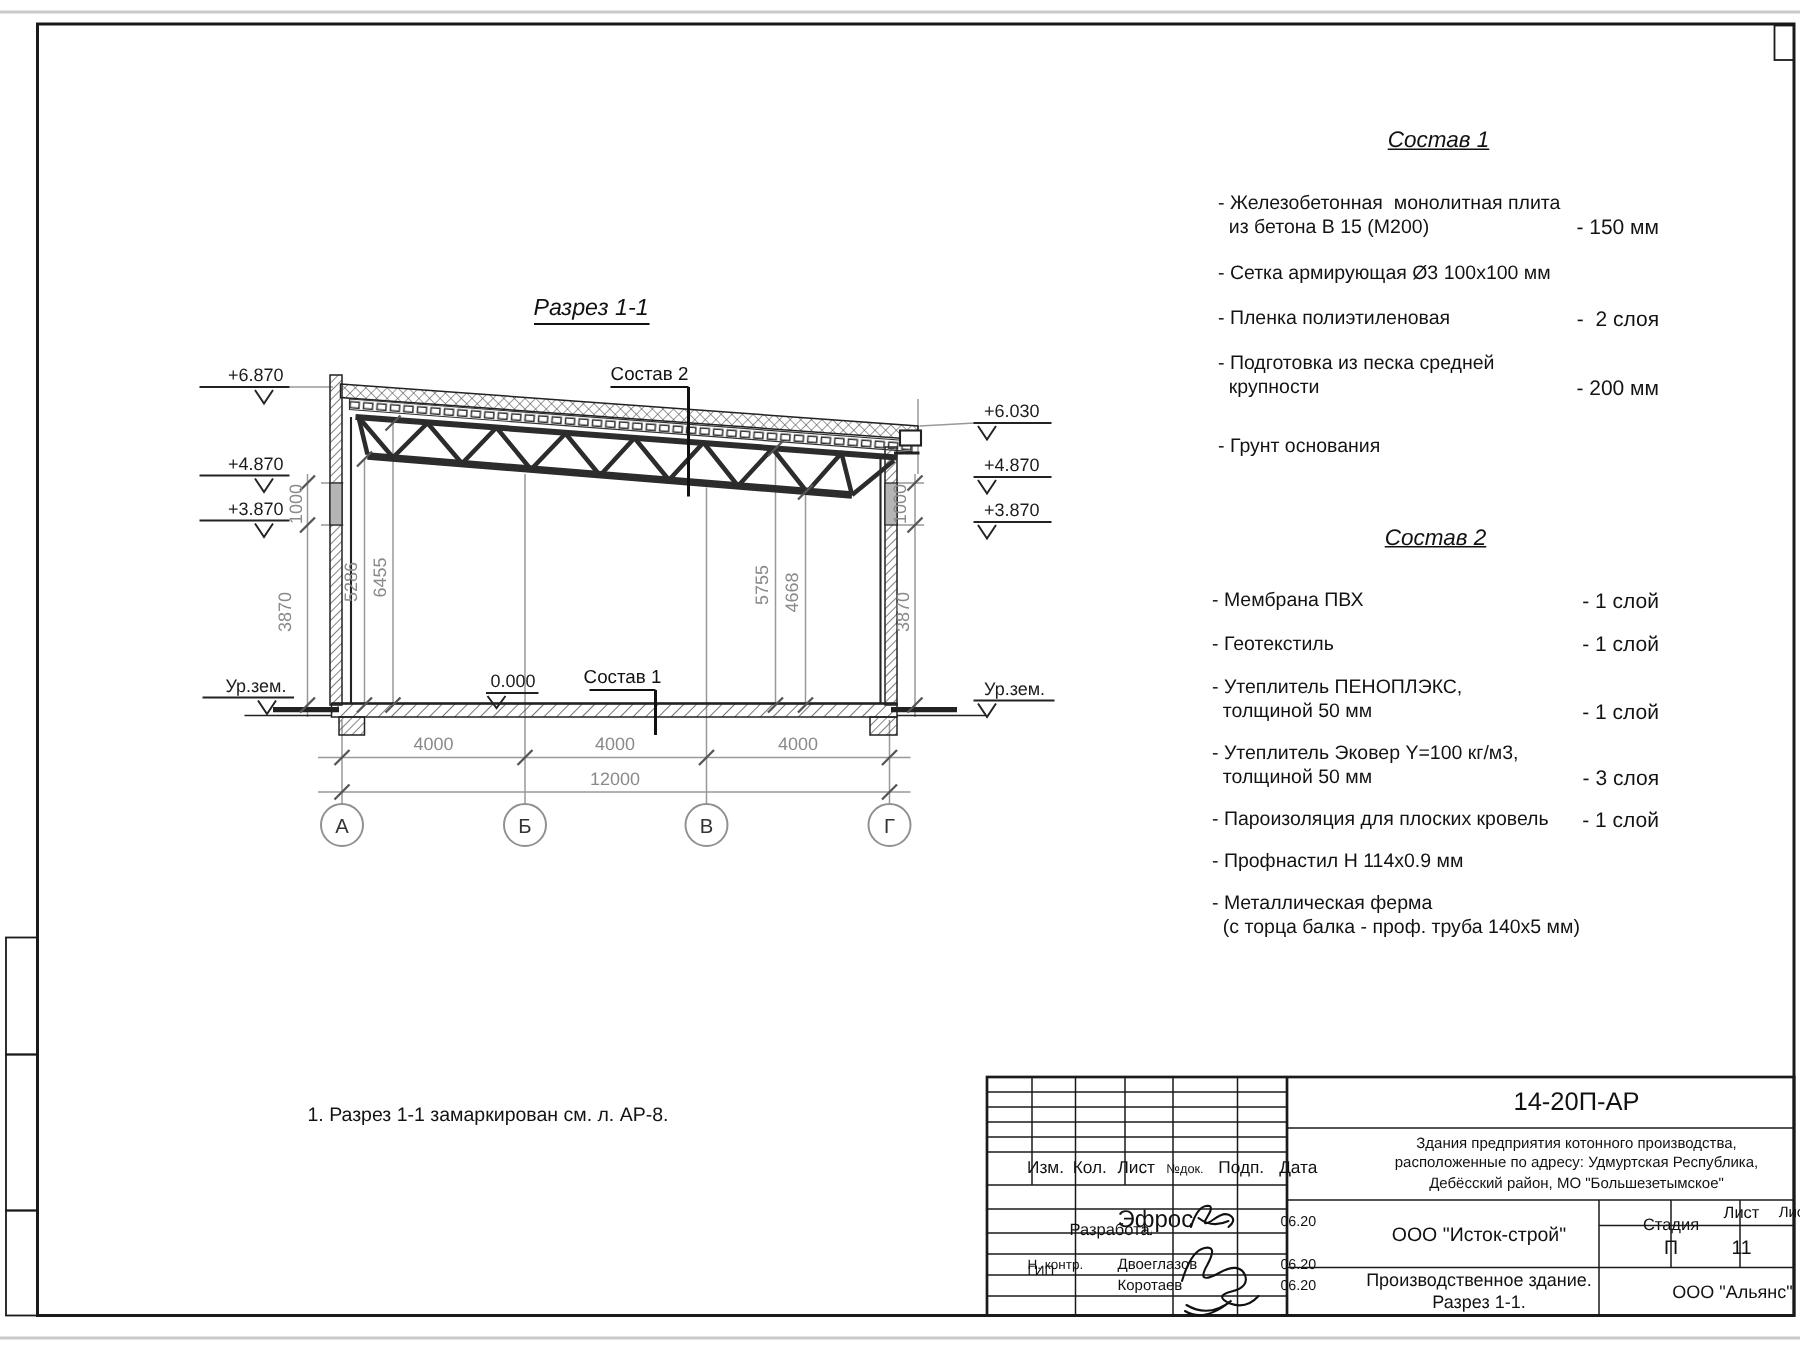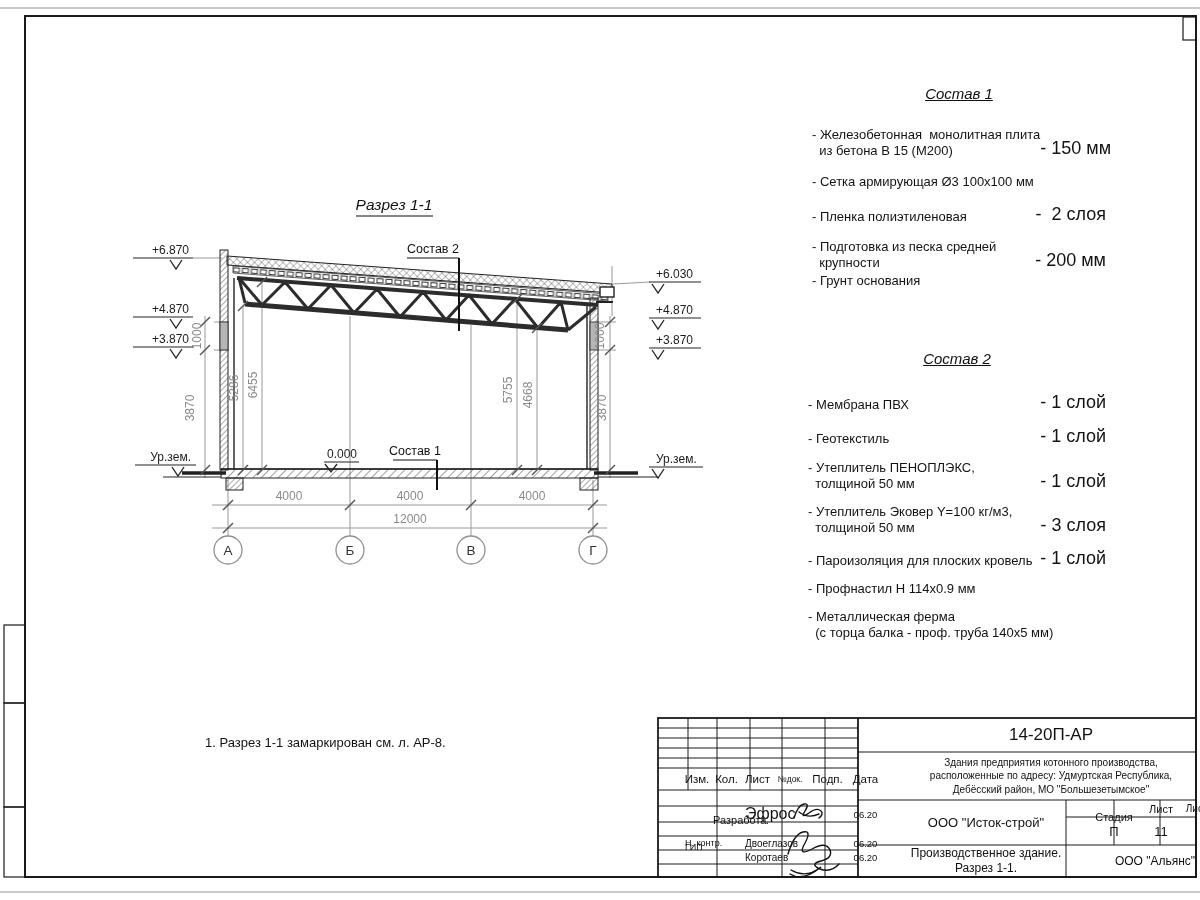--- a/index.html
+++ b/index.html
@@ -6,21 +6,21 @@
   .sheet{position:relative;width:1200px;height:900px;background:#ffffff;
          font-family:"Liberation Sans",sans-serif;overflow:hidden;}
   .sheet svg{position:absolute;left:0;top:0;}
   svg text{font-family:"Liberation Sans",sans-serif;}
   .abs{position:absolute;}
   .list{color:#111;}
   .list-title{font-style:italic;font-size:15px;text-decoration:underline;
               text-align:center;margin-bottom:25px;color:#111;}
   .li{display:flex;justify-content:space-between;align-items:flex-end;}
   .li-text{white-space:pre;font-size:13px;line-height:16px;color:#131313;}
-  .li-val{font-size:18px;color:#131313;white-space:pre;text-align:right;}
+  .li-val{font-size:14px;color:#131313;white-space:pre;text-align:right;}
   .note{font-size:13px;color:#131313;}
   .tb{position:absolute;display:flex;align-items:center;justify-content:center;
       text-align:center;color:#111;overflow:hidden;padding-left:24px;}
   .tb.left{justify-content:flex-start;text-align:left;}
   .pre{white-space:pre-line;}
 </style>
 </head>
 <body>
 
 <div class="sheet">
@@ -260,21 +260,21 @@
       <span class="li-val">- 150 мм</span>
     </div>
     <div class="li" style="margin-bottom:14px;">
       <span class="li-text">- Сетка армирующая Ø3 100х100 мм</span>
       <span class="li-val"></span>
     </div>
     <div class="li" style="margin-bottom:14px;">
       <span class="li-text">- Пленка полиэтиленовая</span>
       <span class="li-val">-  2 слоя</span>
     </div>
-    <div class="li" style="margin-bottom:2px;">
+    <div class="li" style="margin-bottom:23px;">
       <span class="li-text">- Подготовка из песка средней
   крупности</span>
       <span class="li-val">- 200 мм</span>
     </div>
     <div class="li">
       <span class="li-text">- Грунт основания</span>
       <span class="li-val"></span>
     </div>
   </div>
 

